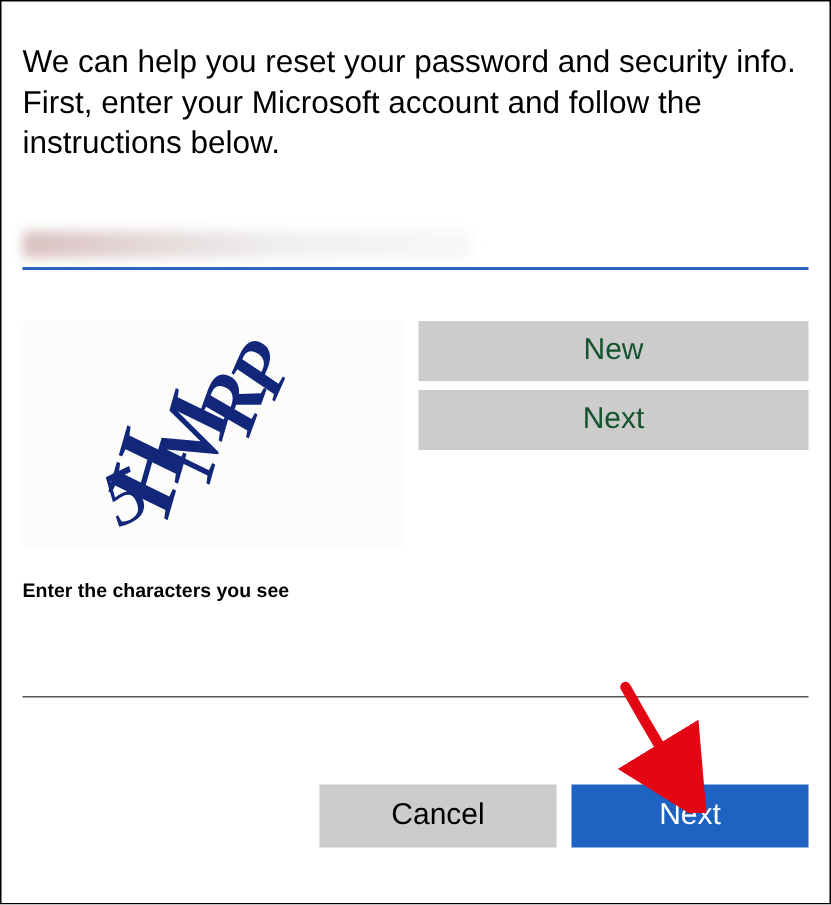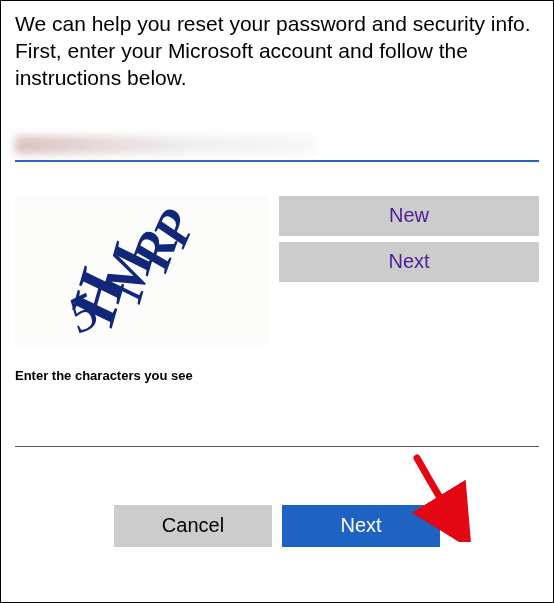--- a/index.html
+++ b/index.html
@@ -8,21 +8,21 @@
       padding: 0;
     }
     body {
       font-family: "Segoe UI", Tahoma, sans-serif;
       background: #fff;
     }
     .window {
       width: 554px;
       height: 603px;
       border: 1px solid #000;
-      padding: 10px 14px;
+      padding: 28px 14px;
       position: relative;
       background: #fff;
     }
     .instructions {
       font-size: 21px;
       line-height: 1.28;
       color: #000;
       margin-bottom: 30px;
     }
     .email-row {
@@ -61,21 +61,21 @@
       flex: 1;
       display: flex;
       flex-direction: column;
       gap: 6px;
     }
     .captcha-btn {
       height: 40px;
       background: #ccc;
       border: none;
       font-size: 20px;
-      color: #4c1d95;
+      color: #14532d;
       cursor: pointer;
       font-family: inherit;
     }
     .captcha-label {
       font-size: 13px;
       font-weight: 700;
       color: #000;
       margin-bottom: 34px;
     }
     .captcha-input {
@@ -83,21 +83,21 @@
       border-bottom: 1.5px solid #555;
       width: 100%;
       font-size: 18px;
       padding: 4px 0;
       outline: none;
       margin-bottom: 58px;
       background: transparent;
     }
     .footer-buttons {
       display: flex;
-      justify-content: center;
+      justify-content: flex-end;
       gap: 10px;
     }
     .btn {
       width: 158px;
       height: 42px;
       border: none;
       font-size: 20px;
       cursor: pointer;
       font-family: inherit;
     }

